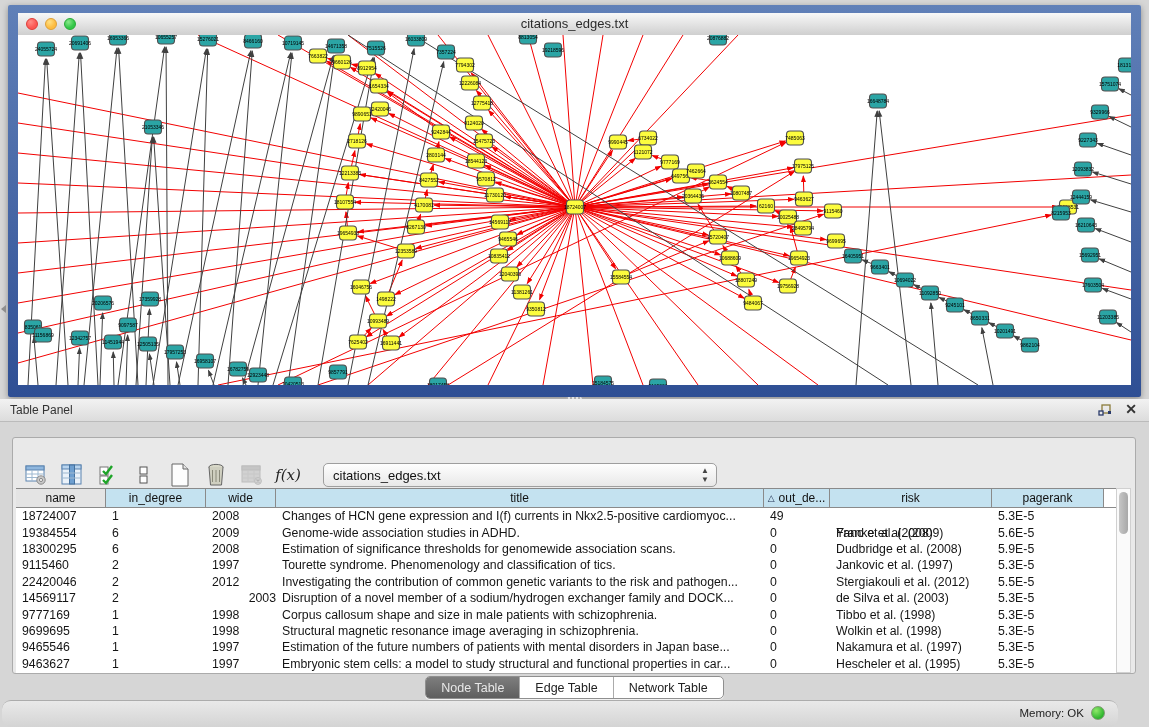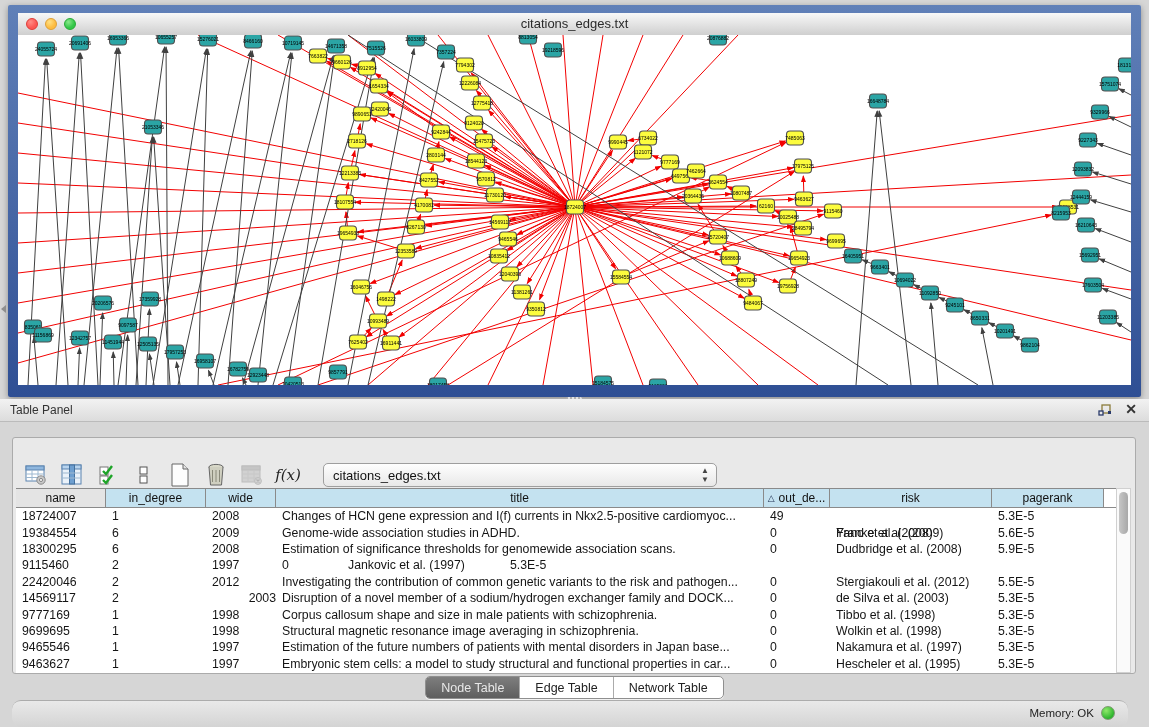--- a/index.html
+++ b/index.html
@@ -49,21 +49,21 @@
   #vscroll{position:absolute;left:1103px;top:50px;width:15px;height:185px;background:#FAFAFA;border:1px solid #D0D0D0;box-sizing:border-box;}
   #vthumb{position:absolute;left:2px;top:3px;width:9px;height:42px;border-radius:5px;background:linear-gradient(90deg,#C6C6C6,#A8A8A8);}
   
   #tabs{position:absolute;left:0;top:676px;width:1149px;display:flex;justify-content:center;}
   .seg{display:inline-flex;height:21px;border:1px solid #8F8F8F;border-radius:5px;overflow:hidden;background:#fff;
     box-shadow:0 1px 0 rgba(255,255,255,.7);}
   .seg .tab{padding:0 15px;font-size:12.5px;display:flex;align-items:center;color:#222;cursor:pointer;border-left:1px solid #ABABAB;}
   .seg .tab:first-child{border-left:none;}
   .seg .tab.sel{background:linear-gradient(#7E7E7E,#5E5E5E);color:#E8E8E8;}
   
-  #statusbar{position:absolute;left:12px;top:700px;width:1116px;height:27px;
+  #statusbar{position:absolute;left:2px;top:700px;width:1116px;height:27px;
     background:linear-gradient(#E9E9E9,#D4D4D4);border-top:1px solid #ACACAC;box-sizing:border-box;border-radius:9px;}
   #mem{position:absolute;right:34px;top:6px;font-size:11.5px;color:#222;}
   #memdot{position:absolute;right:13px;top:5px;width:14px;height:14px;border-radius:50%;
     background:radial-gradient(circle at 35% 30%,#8FE96A,#2EB52E 70%);border:1px solid #7E9A70;box-sizing:border-box;}
 </style>
 </head>
 <body>
 
 <div id="root">
 
@@ -856,20 +856,21 @@
             <div class="td" style="width: 70px;">2008</div>
             <div class="td" style="width: 488px;">Estimation of significance thresholds for genomewide association scans.</div>
             <div class="td" style="width: 66px;">0</div>
             <div class="td" style="width: 162px;">Dudbridge et al. (2008)</div>
             <div class="td" style="width: 112px;">5.9E-5</div>
           </div>
           <div class="tr">
             <div class="td" style="width: 90px;">9115460</div>
             <div class="td" style="width: 100px;">2</div>
             <div class="td" style="width: 70px;">1997</div>
+            <div class="td" style="width: 488px;">Tourette syndrome. Phenomenology and classification of tics.</div>
             <div class="td" style="width: 66px;">0</div>
             <div class="td" style="width: 162px;">Jankovic et al. (1997)</div>
             <div class="td" style="width: 112px;">5.3E-5</div>
           </div>
           <div class="tr">
             <div class="td" style="width: 90px;">22420046</div>
             <div class="td" style="width: 100px;">2</div>
             <div class="td" style="width: 70px;">2012</div>
             <div class="td" style="width: 488px;">Investigating the contribution of common genetic variants to the risk and pathogen...</div>
             <div class="td" style="width: 66px;">0</div>

